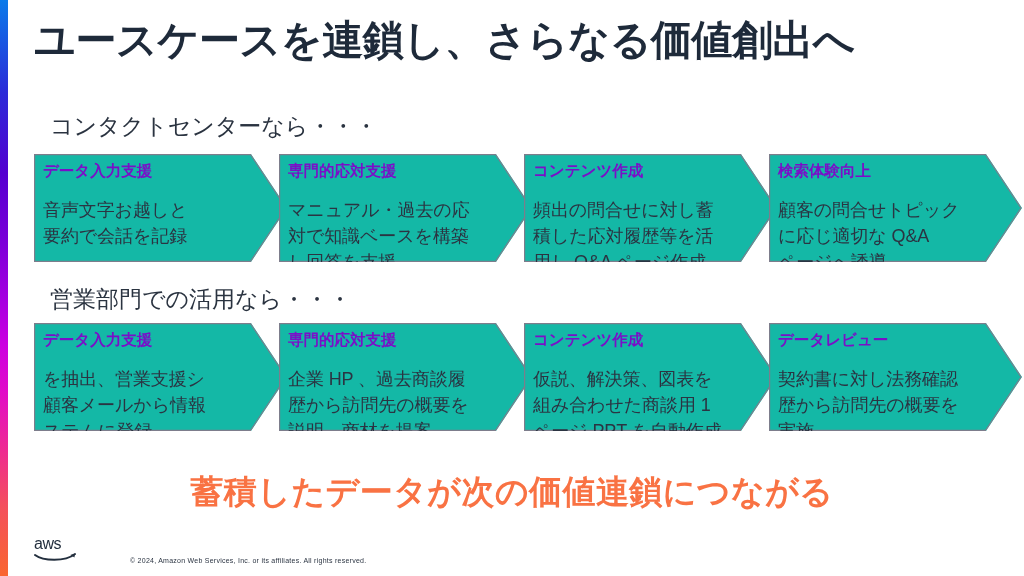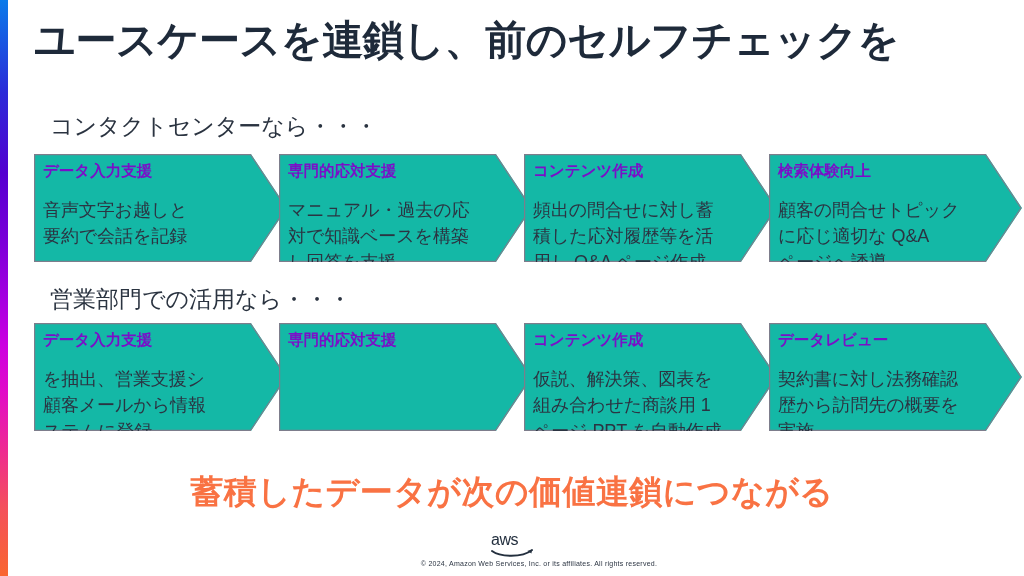--- a/index.html
+++ b/index.html
@@ -139,22 +139,21 @@
   }
 
   
   .footer {
     position: absolute;
     left: 34px;
     top: 530px;
     width: 960px;
     height: 34px;
     display: flex;
-    align-items: center;
-    flex-direction: column;
+    align-items: flex-end;
   }
   .aws-logo {
     width: 46px;
     height: 30px;
     position: relative;
     flex: 0 0 auto;
   }
   .aws-logo svg { display: block; }
   .copyright {
     margin-left: 50px;
@@ -162,21 +161,21 @@
     color: #2B3442;
     letter-spacing: 0.25px;
     white-space: nowrap;
   }
 </style>
 </head>
 <body>
 
 <div class="accent-bar"></div>
 
-<h1 class="slide-title">ユースケースを連鎖し、前のセルフチェックを</h1>
+<h1 class="slide-title">ユースケースを連鎖し、さらなる価値創出へ</h1>
 
 <div class="section-label row1">コンタクトセンターなら・・・</div>
 
 <div class="chevron-row row1">
   <div class="chevron col0">
     <div class="outline">
       <svg width="253" height="108" viewBox="0 0 253 108" xmlns="http://www.w3.org/2000/svg">
         <polygon points="0.6,0.6 216.6,0.6 252,54 216.6,107.4 0.6,107.4" fill="none" stroke="#7D7D8C" stroke-width="1.2"></polygon>
       </svg>
     </div>
@@ -258,20 +257,25 @@
   </div>
 
   <div class="chevron col1">
     <div class="outline">
       <svg width="253" height="108" viewBox="0 0 253 108" xmlns="http://www.w3.org/2000/svg">
         <polygon points="0.6,0.6 216.6,0.6 252,54 216.6,107.4 0.6,107.4" fill="none" stroke="#7D7D8C" stroke-width="1.2"></polygon>
       </svg>
     </div>
     <div class="chevron-body">
       <div class="chev-title">専門的応対支援</div>
+      <div class="chev-body">
+        <div>企業 HP 、過去商談履</div>
+        <div>歴から訪問先の概要を</div>
+        <div>説明、商材を提案</div>
+      </div>
     </div>
   </div>
 
   <div class="chevron col2">
     <div class="outline">
       <svg width="253" height="108" viewBox="0 0 253 108" xmlns="http://www.w3.org/2000/svg">
         <polygon points="0.6,0.6 216.6,0.6 252,54 216.6,107.4 0.6,107.4" fill="none" stroke="#7D7D8C" stroke-width="1.2"></polygon>
       </svg>
     </div>
     <div class="chevron-body">

